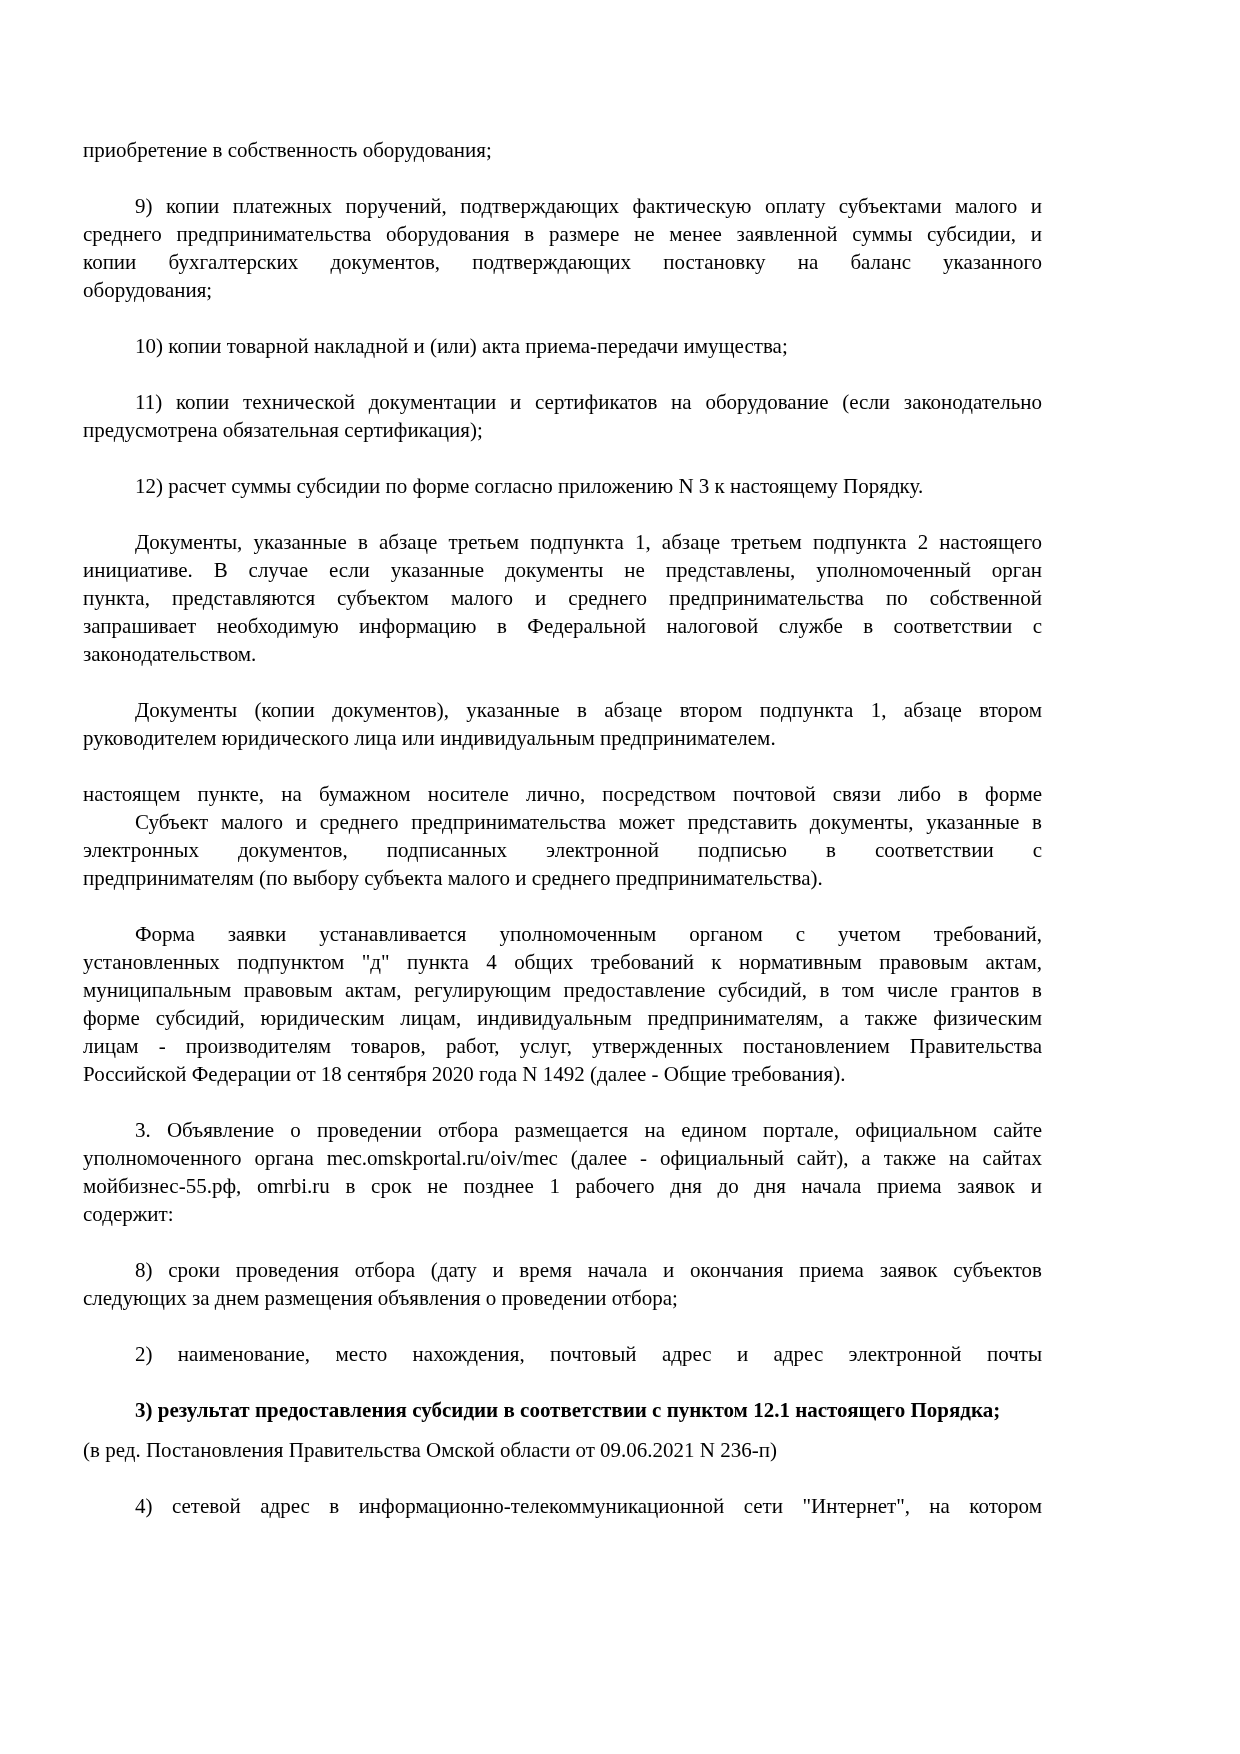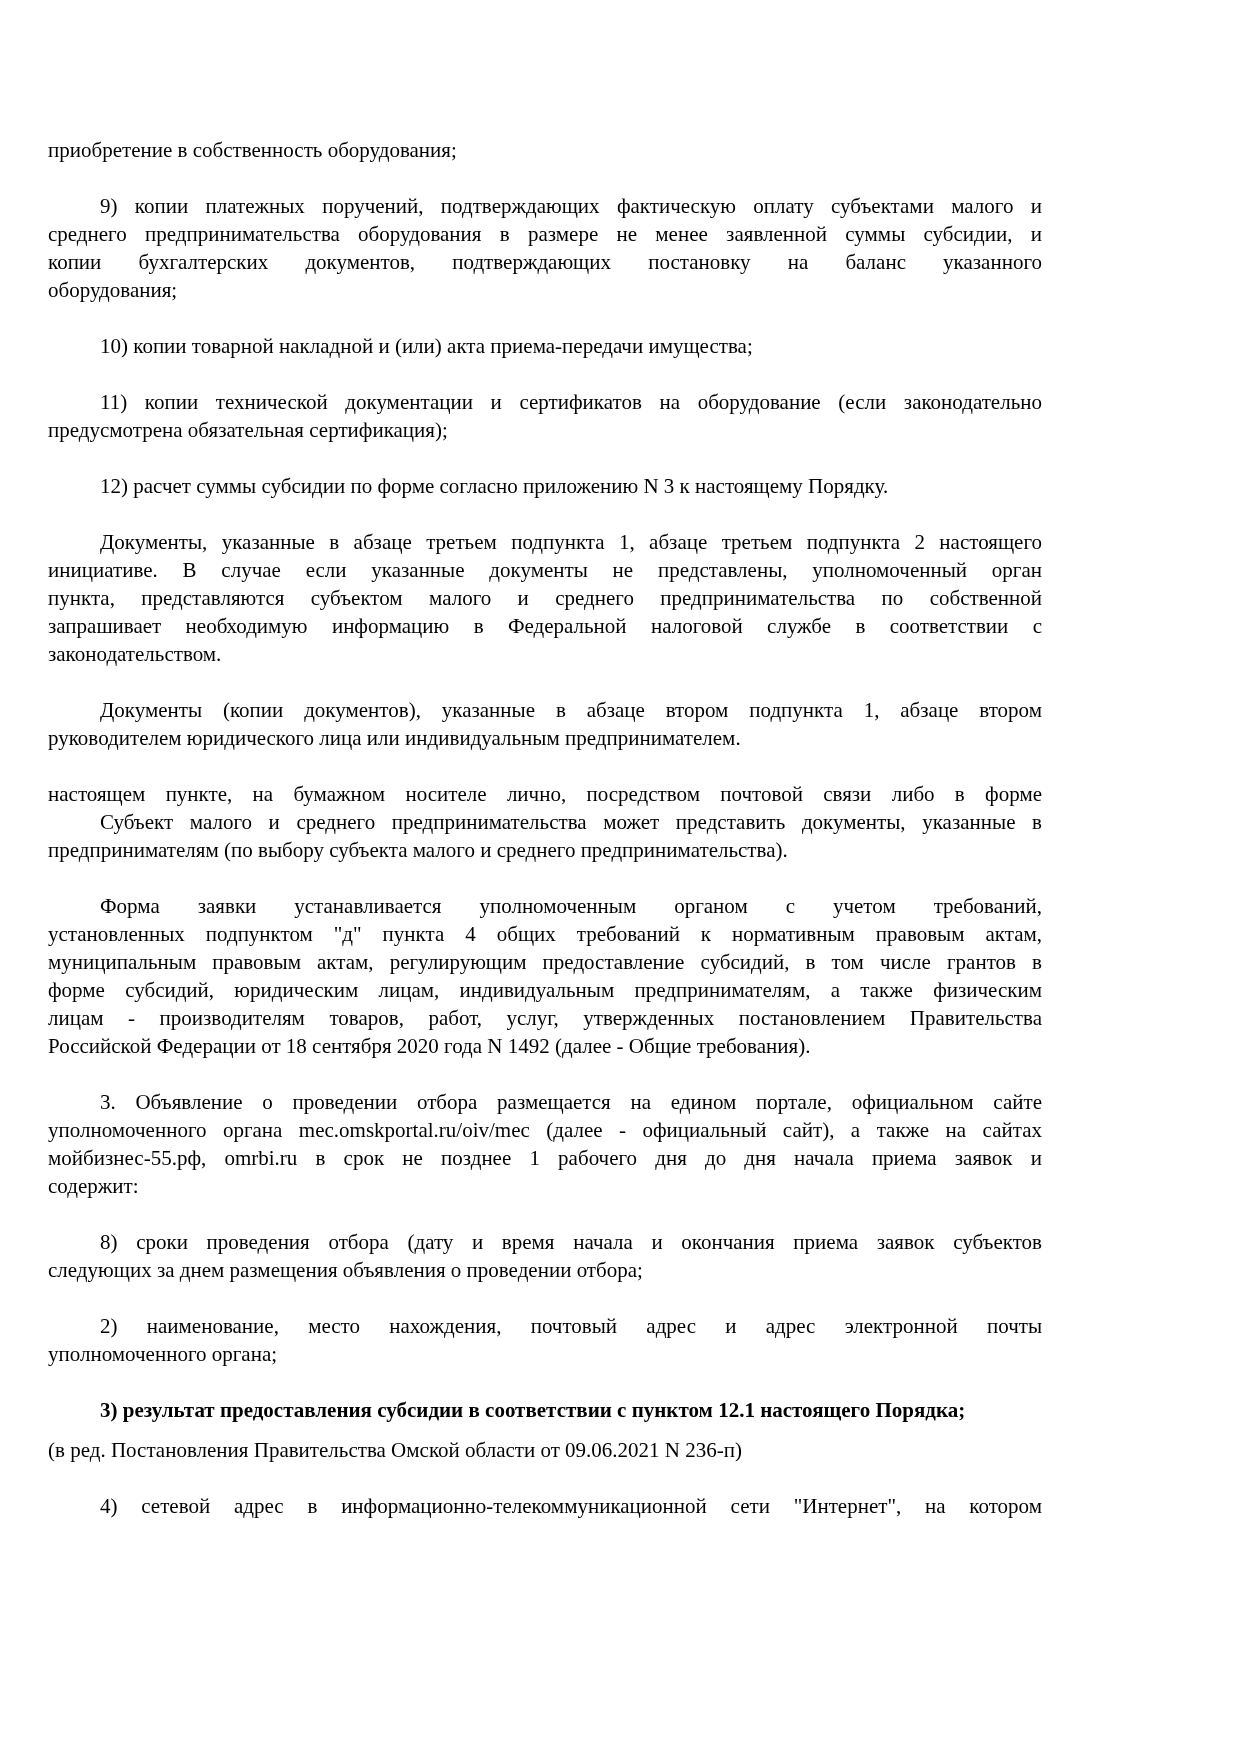--- a/index.html
+++ b/index.html
@@ -6,21 +6,21 @@
     margin: 0;
     padding: 0;
     background: #ffffff;
   }
   .page {
     position: relative;
     width: 1106px;
     height: 1754px;
     background: #ffffff;
     box-sizing: border-box;
-    padding: 136px 64px 0 48px;
+    padding: 136px 64px 0 83px;
     font-family: "Liberation Serif", "DejaVu Serif", serif;
     font-size: 21px;
     line-height: 28px;
     color: #000000;
     overflow: hidden;
   }
   .para {
     margin: 0 0 28px 0;
   }
   .para.no-gap {
@@ -69,20 +69,21 @@
       <div class="line">запрашивает необходимую информацию в Федеральной налоговой службе в соответствии с</div>
       <div class="line last">законодательством.</div>
     </div>
     <div class="para">
       <div class="line indent">Документы (копии документов), указанные в абзаце втором подпункта 1, абзаце втором</div>
       <div class="line last">руководителем юридического лица или индивидуальным предпринимателем.</div>
     </div>
     <div class="para">
       <div class="line">настоящем пункте, на бумажном носителе лично, посредством почтовой связи либо в форме</div>
       <div class="line indent">Субъект малого и среднего предпринимательства может представить документы, указанные в</div>
+      <div class="line">электронных документов, подписанных электронной подписью в соответствии с</div>
       <div class="line last">предпринимателям (по выбору субъекта малого и среднего предпринимательства).</div>
     </div>
     <div class="para">
       <div class="line indent">Форма заявки устанавливается уполномоченным органом с учетом требований,</div>
       <div class="line">установленных подпунктом "д" пункта 4 общих требований к нормативным правовым актам,</div>
       <div class="line">муниципальным правовым актам, регулирующим предоставление субсидий, в том числе грантов в</div>
       <div class="line">форме субсидий, юридическим лицам, индивидуальным предпринимателям, а также физическим</div>
       <div class="line">лицам - производителям товаров, работ, услуг, утвержденных постановлением Правительства</div>
       <div class="line last">Российской Федерации от 18 сентября 2020 года N 1492 (далее - Общие требования).</div>
     </div>
@@ -91,21 +92,20 @@
       <div class="line">уполномоченного органа mec.omskportal.ru/oiv/mec (далее - официальный сайт), а также на сайтах</div>
       <div class="line">мойбизнес-55.рф, omrbi.ru в срок не позднее 1 рабочего дня до дня начала приема заявок и</div>
       <div class="line last">содержит:</div>
     </div>
     <div class="para">
       <div class="line indent">8) сроки проведения отбора (дату и время начала и окончания приема заявок субъектов</div>
       <div class="line last">следующих за днем размещения объявления о проведении отбора;</div>
     </div>
     <div class="para">
       <div class="line indent">2) наименование, место нахождения, почтовый адрес и адрес электронной почты</div>
-      <div class="line last">уполномоченного органа;</div>
     </div>
     <div class="para no-gap">
       <div class="line last indent">3) результат предоставления субсидии в соответствии с пунктом 12.1 настоящего Порядка;</div>
     </div>
     <div class="para">
       <div class="line last">(в ред. Постановления Правительства Омской области от 09.06.2021 N 236-п)</div>
     </div>
     <div class="para">
       <div class="line indent">4) сетевой адрес в информационно-телекоммуникационной сети "Интернет", на котором</div>
     </div>

